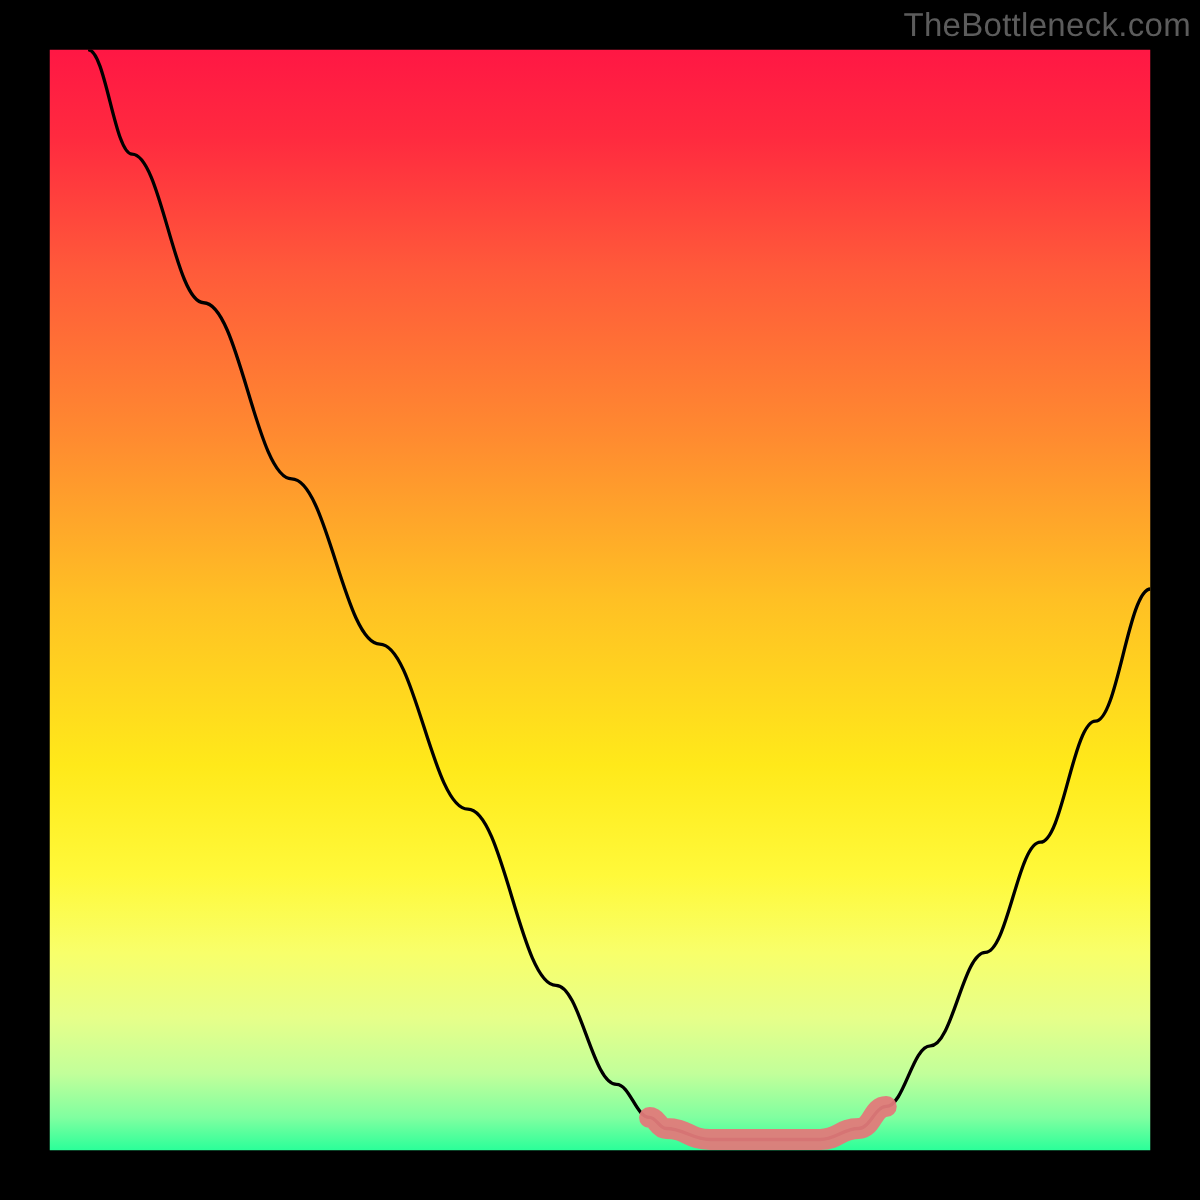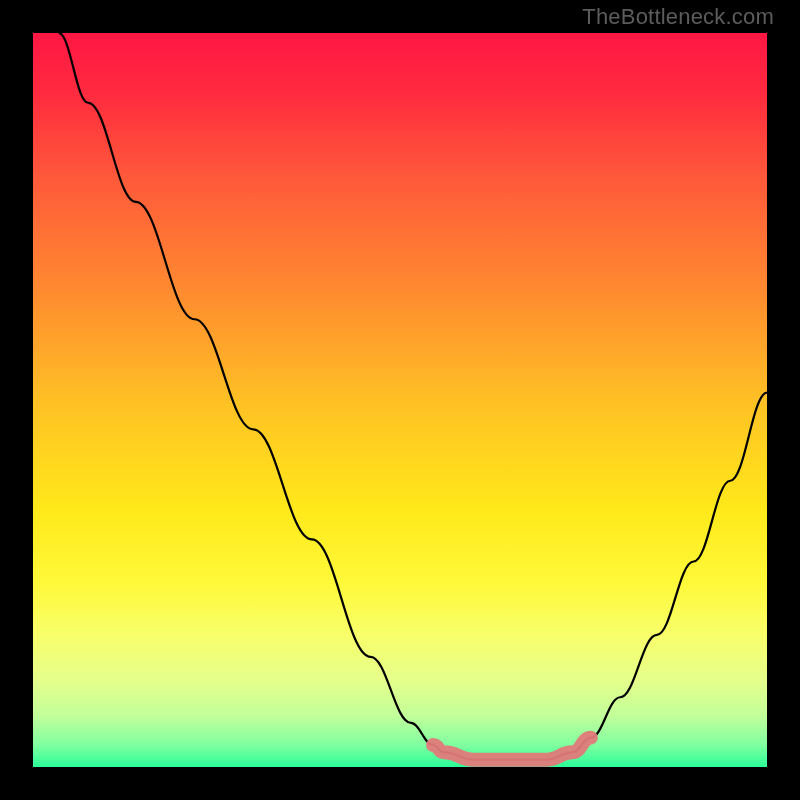--- a/index.html
+++ b/index.html
@@ -12,21 +12,21 @@
   }
   .frame {
     position: relative;
     width: 800px;
     height: 800px;
     background: #000;
   }
   .watermark {
     position: absolute;
     top: 4px;
-    right: 26px;
+    right: 6px;
     color: #5c5c5c;
     font-size: 22px;
     font-weight: 400;
     z-index: 10;
     letter-spacing: 0.2px;
   }
   .plot {
     position: absolute;
     left: 33px;
     top: 33px;

